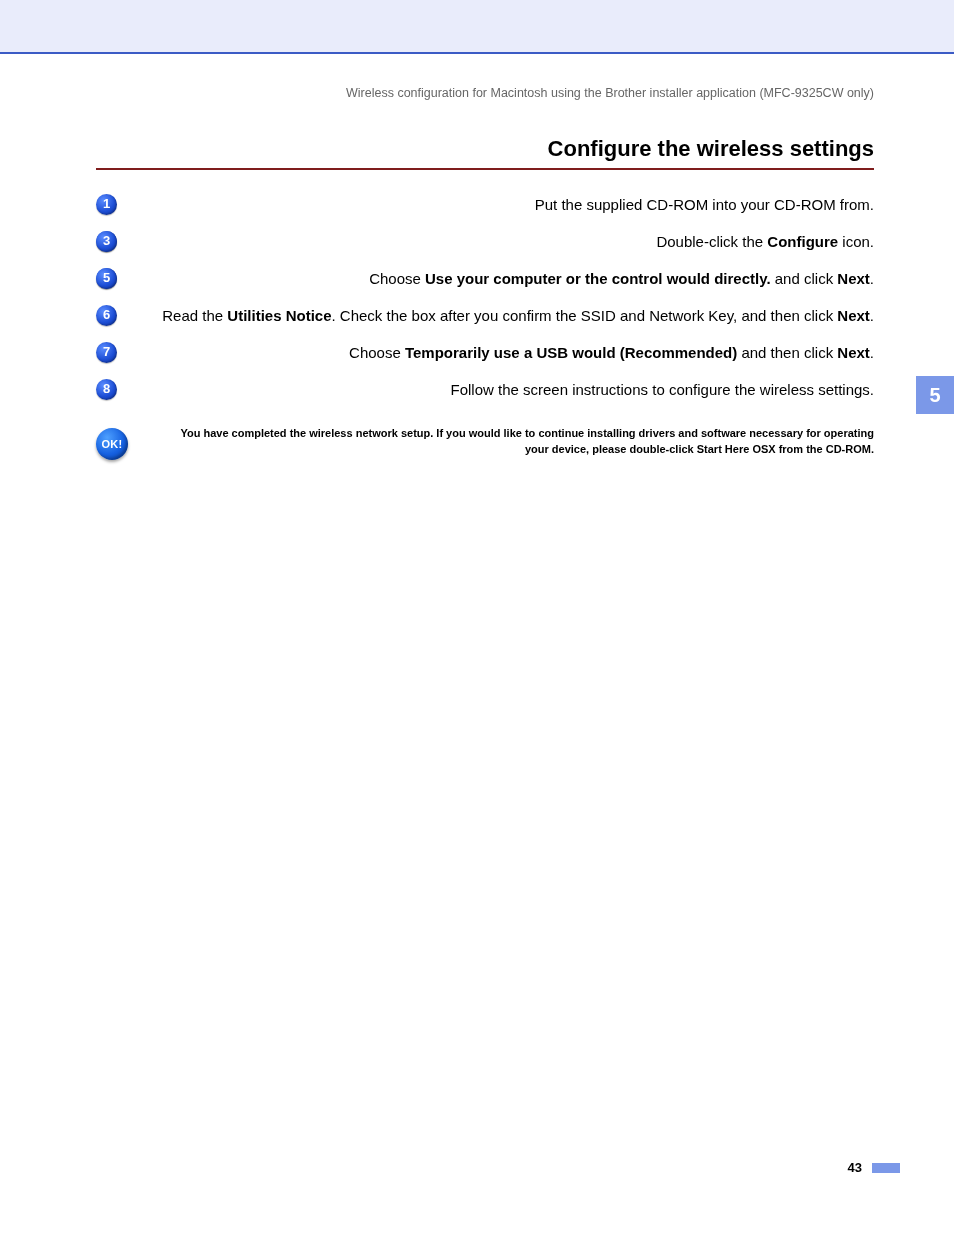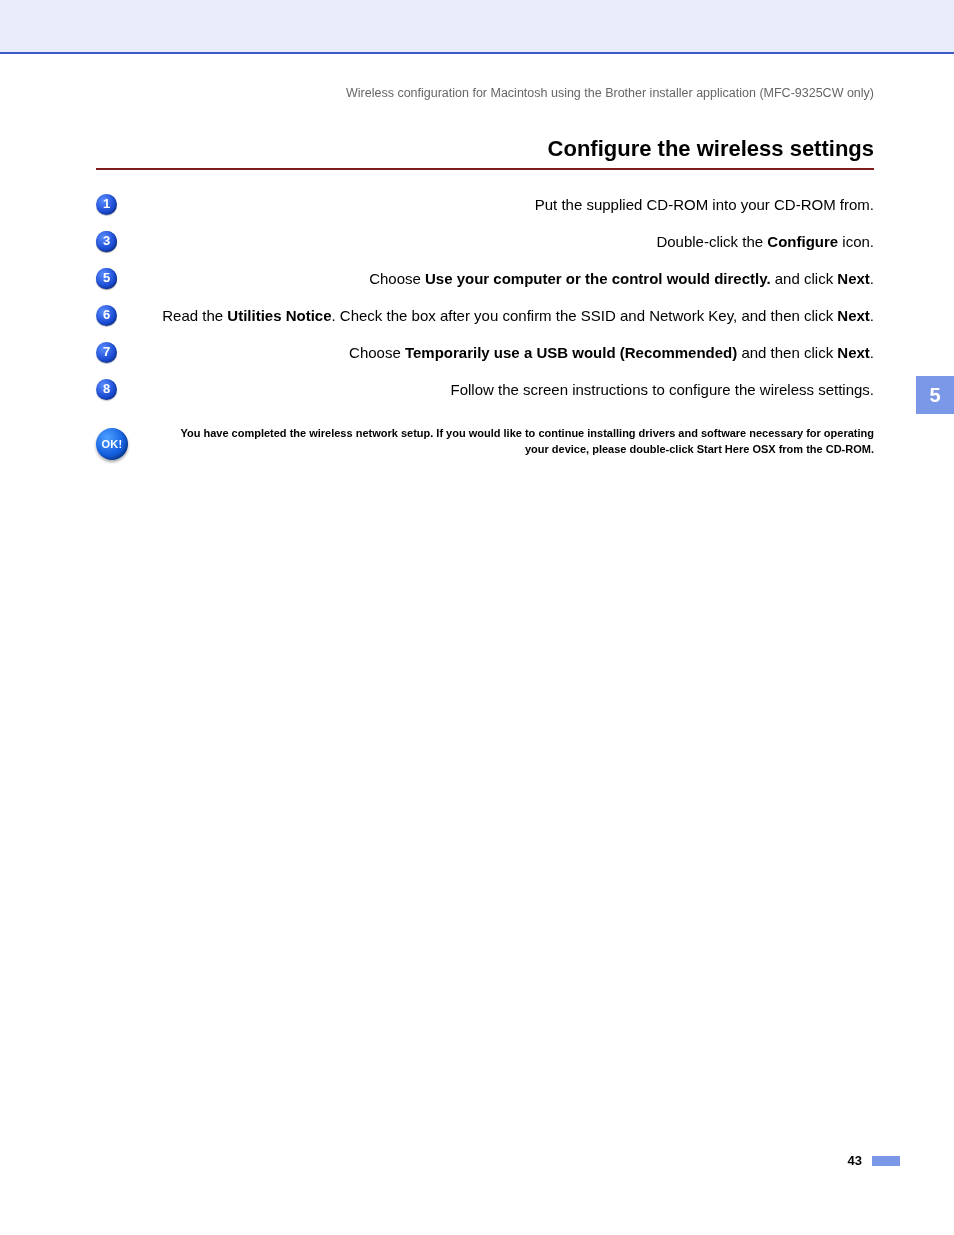--- a/index.html
+++ b/index.html
@@ -32,21 +32,21 @@
   .ok-badge span { color: #fff; font-size: 11px; font-weight: bold; letter-spacing: .3px; }
   .ok-text { font-size: 11px; font-weight: bold; line-height: 1.45; }
   .side-tab {
     position: absolute; right: 0; top: 376px;
     width: 38px; height: 38px;
     background: #7b98e8;
     color: #fff; font-size: 20px; font-weight: bold;
     display: flex; align-items: center; justify-content: center;
   }
   .footer {
-    position: absolute; right: 54px; bottom: 67px;
+    position: absolute; right: 54px; bottom: 60px;
     display: flex; align-items: center; gap: 10px;
     font-size: 13px; font-weight: bold;
   }
   .footer-bar { width: 28px; height: 10px; background: #7b98e8; }
 </style>
 </head>
 <body>
 
 <div class="page">
   <div class="top-bar"></div>

